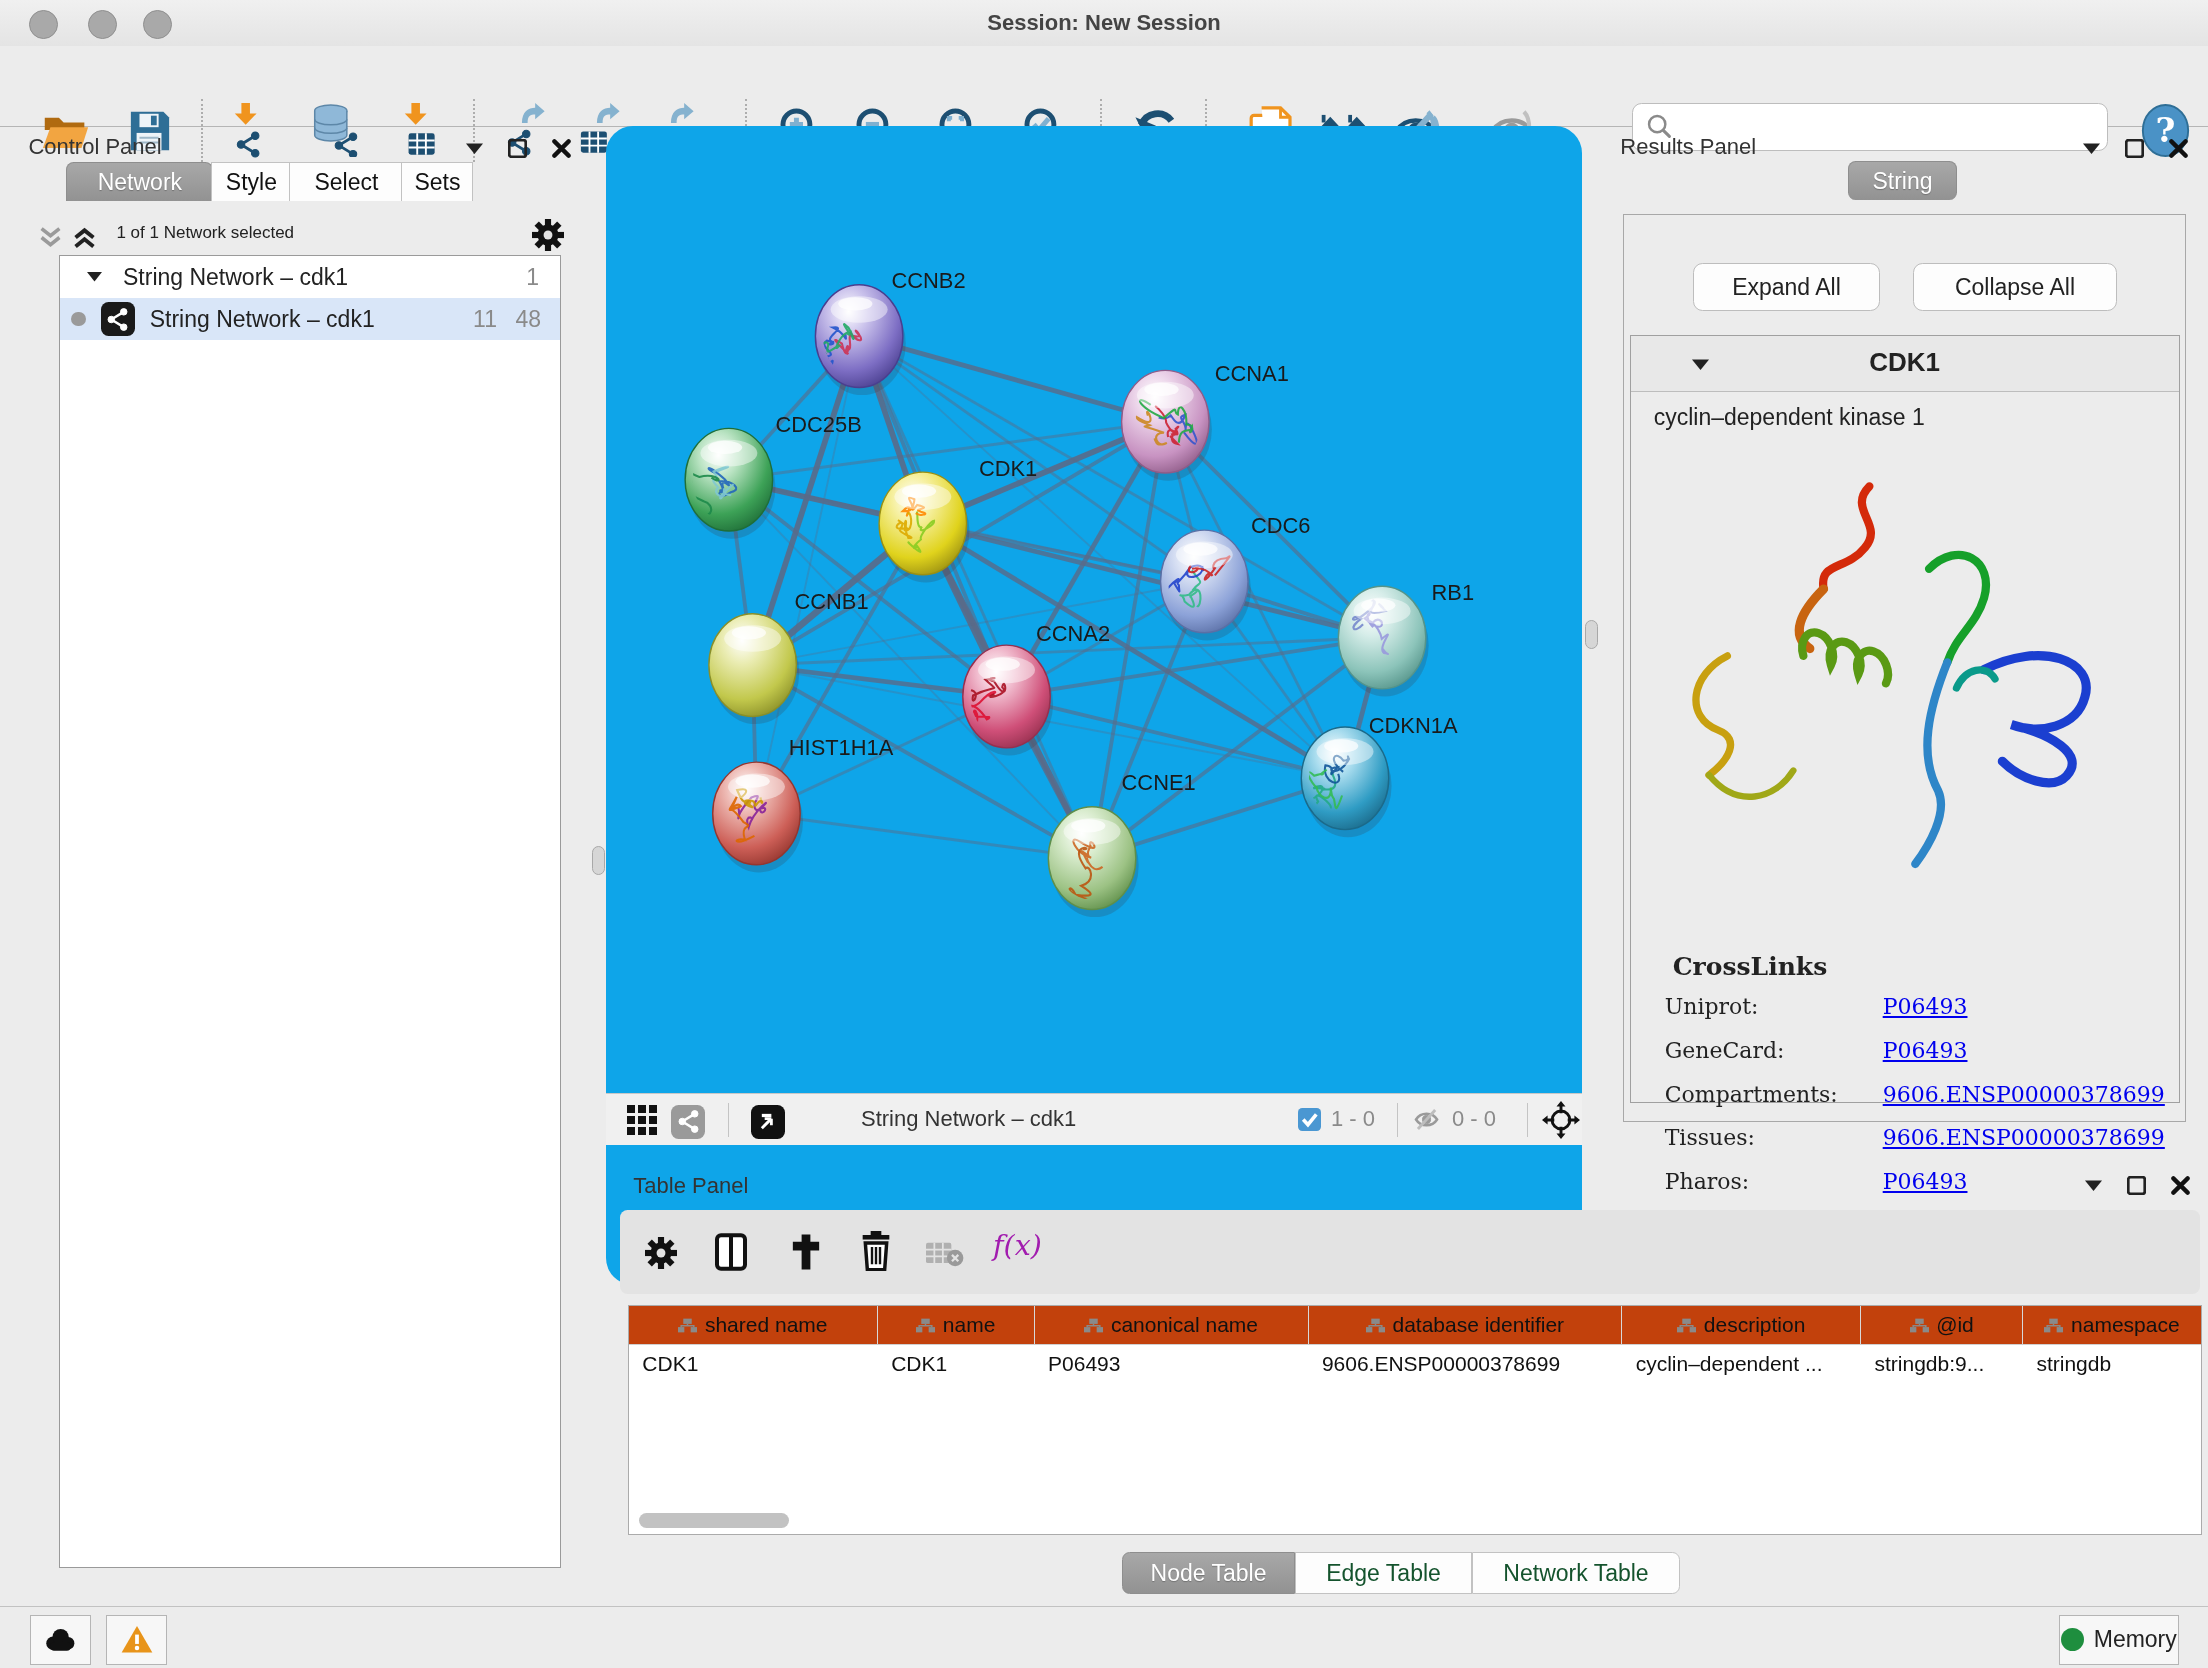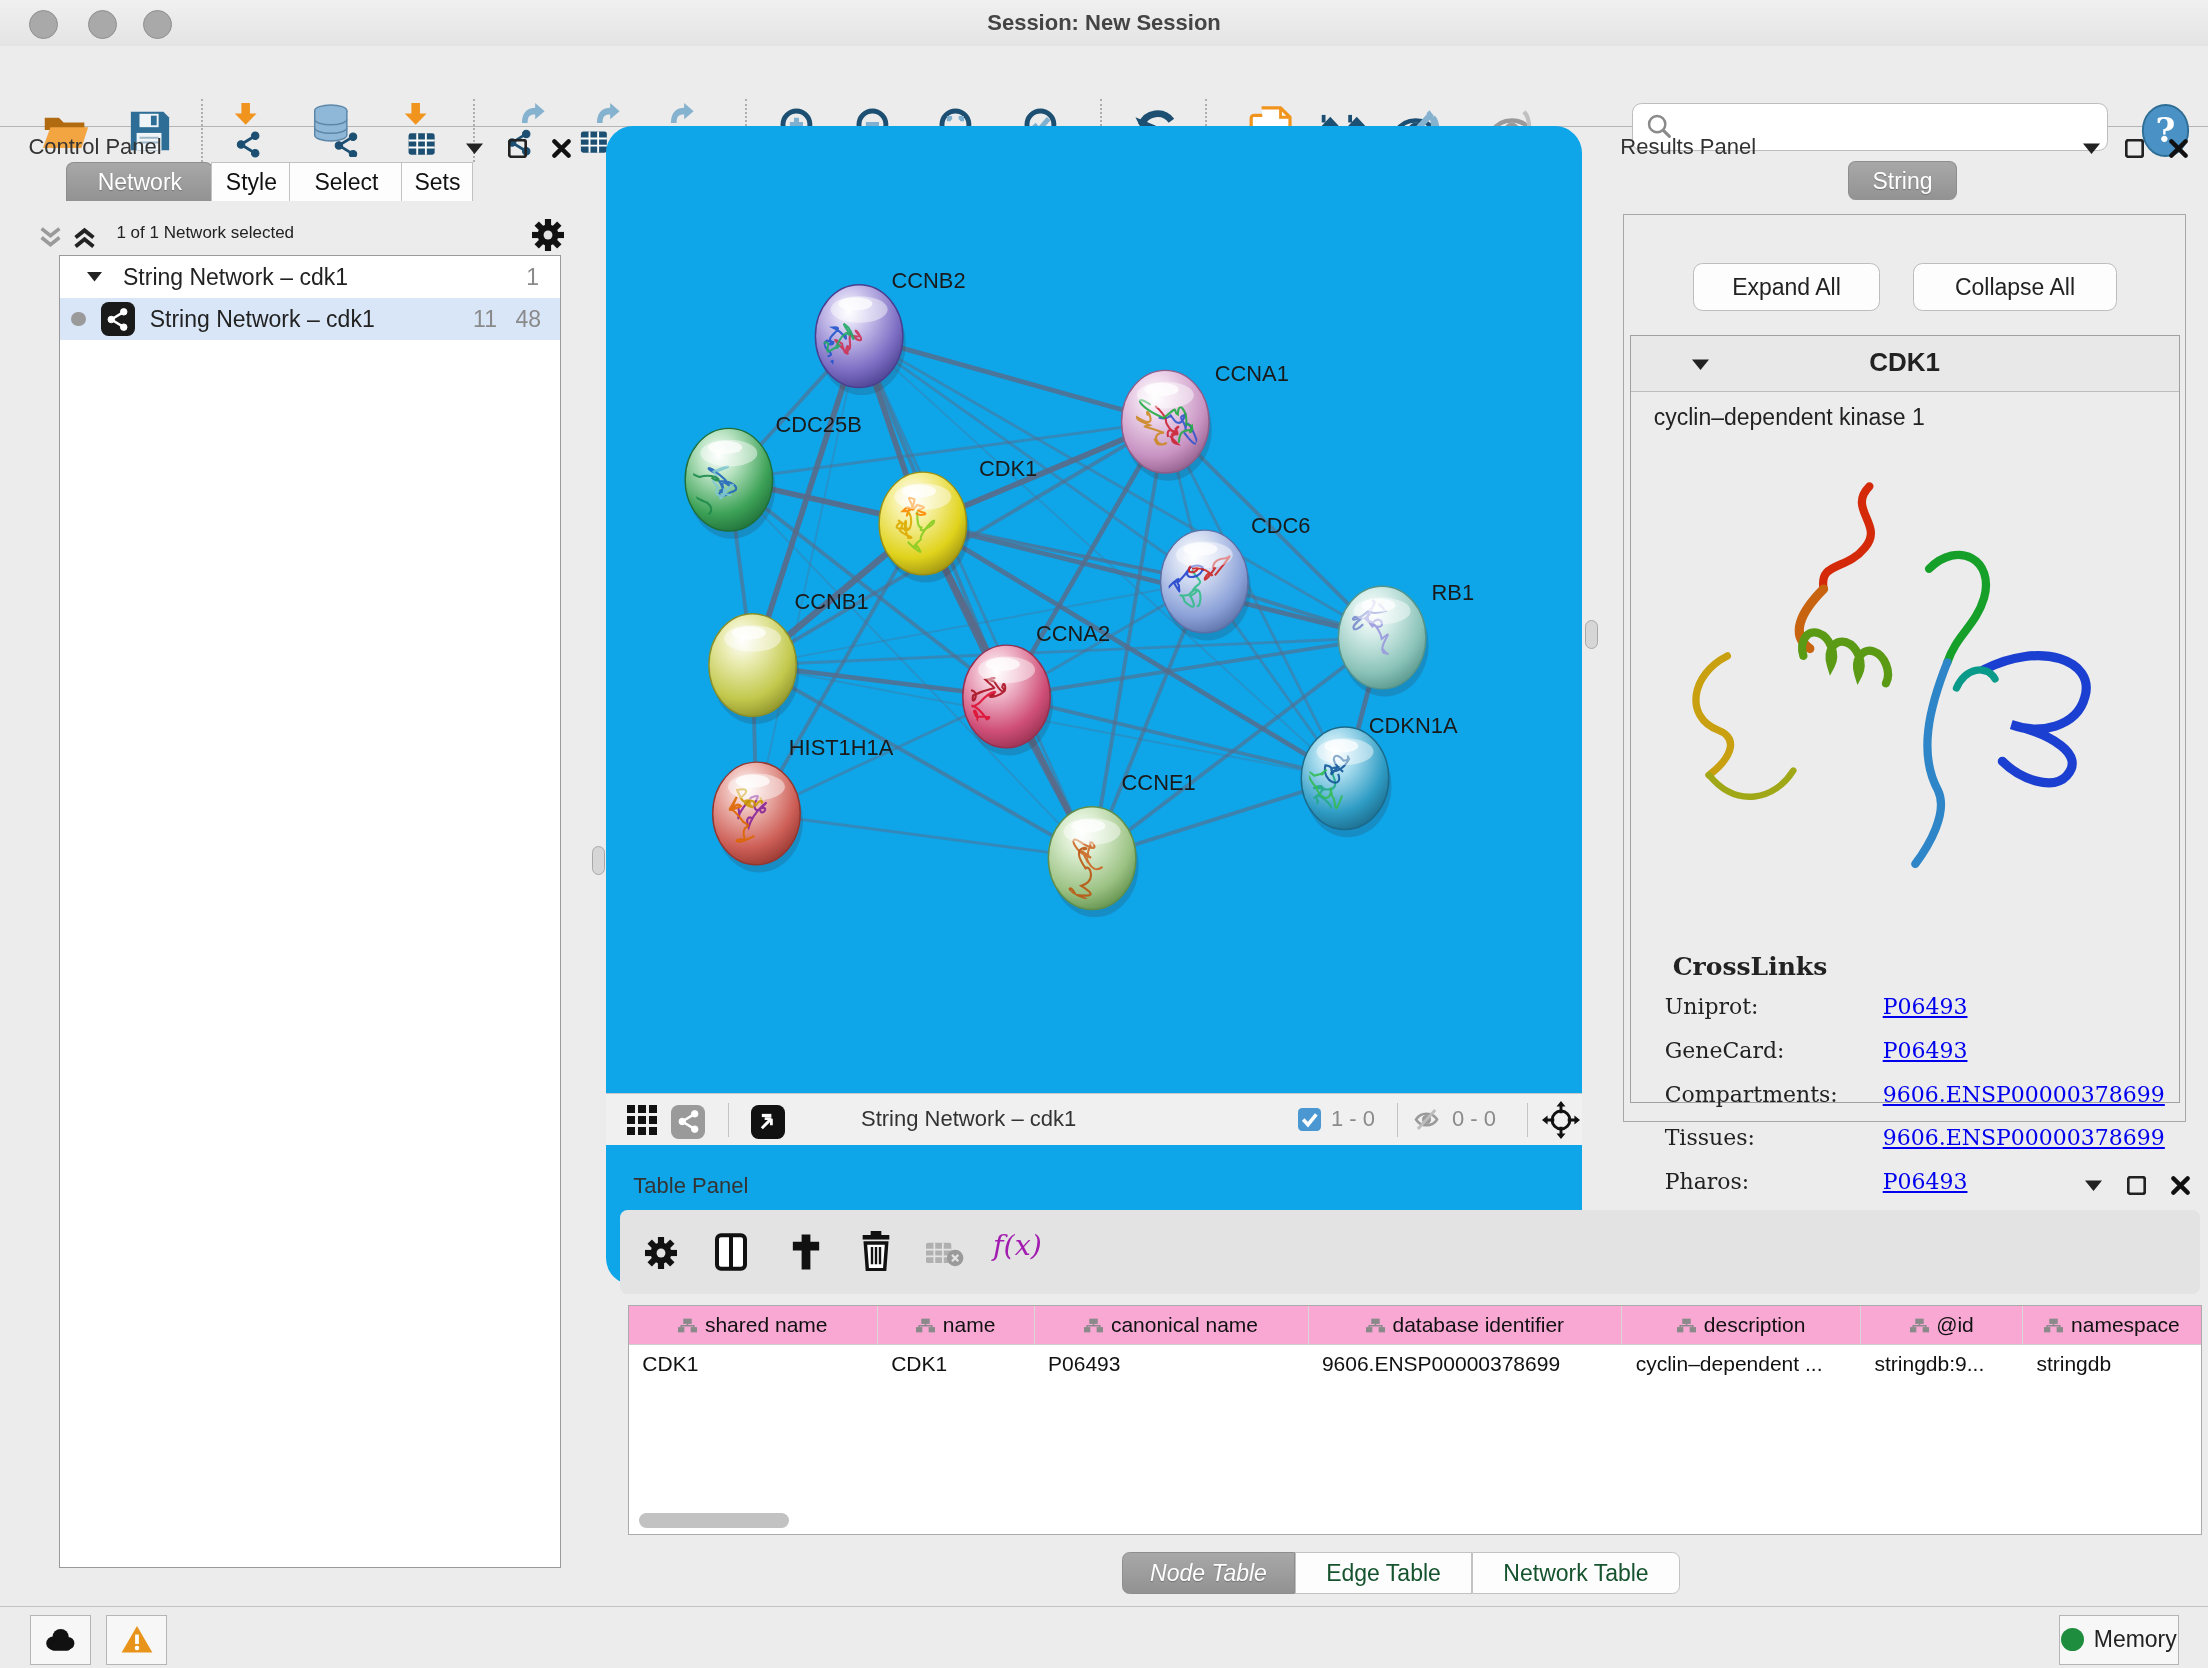--- a/index.html
+++ b/index.html
@@ -57,33 +57,33 @@
   .innercard{position:absolute;left:5.7px;top:120px;width:548px;height:766px;
              background:#ececec;border:1px solid #a0a0a0;}
   .serif{font-family:"DejaVu Serif","Liberation Serif",serif;}
   .xlink{color:#0000ee;text-decoration:underline;}
   .xrow{position:absolute;left:34px;font-size:22px;}
   
   .ttoolbar{position:absolute;left:620px;top:1210px;width:1580px;height:84px;
             background:#e3e3e3;border-radius:7.6px;}
   .tablewrap{position:absolute;left:628px;top:1305px;width:1572px;height:228px;
              background:#fff;border:1px solid #ababab;overflow:hidden;}
-  .thead{display:flex;height:38px;background:#f9a8d4;border-bottom:1px solid #cfcfcf;}
+  .thead{display:flex;height:38px;background:#c2410c;border-bottom:1px solid #cfcfcf;}
   .th{display:flex;align-items:center;justify-content:center;gap:7.6px;font-size:21px;color:#111;
       border-right:1px solid #d8d8d8;box-sizing:border-box;overflow:hidden;white-space:nowrap;}
   .trowdata{display:flex;height:38px;}
   .td{display:flex;align-items:center;padding-left:13.3px;font-size:21px;color:#111;
       box-sizing:border-box;overflow:hidden;white-space:nowrap;}
   .hthumb{position:absolute;left:639px;top:1513px;width:150px;height:15px;
           background:#c2c2c2;border-radius:7.6px;}
   .btab{position:absolute;top:1552px;height:42px;display:flex;align-items:center;
         justify-content:center;font-size:23px;background:#fdfdfd;border:1px solid #c2c2c2;
         box-sizing:border-box;color:#14532d;}
   .btab.sel{background:linear-gradient(#a8a8a8,#929292);color:#fff;border-color:#8e8e8e;
-            border-radius:7.6px 0 0 7.6px;text-shadow:0 1px 1px rgba(0,0,0,.25);font-style:italic;}
+            border-radius:7.6px 0 0 7.6px;text-shadow:0 1px 1px rgba(0,0,0,.25);}
   
   .statusbar{position:absolute;left:0;top:1606px;width:2208px;height:62px;
              background:#ececec;border-top:1px solid #c2c2c2;}
   .sbtn{position:absolute;top:7.6px;height:48px;background:#f7f7f7;border:1.9px solid #b5b5b5;
         display:flex;align-items:center;justify-content:center;gap:9.5px;}
   .memdot{width:23px;height:23px;border-radius:50%;background:#1e8e3e;}
   .fxlbl{font-family:"DejaVu Serif",serif;font-style:italic;font-size:28.5px;color:#a21caf;}
 </style>
 </head>
 <body>

